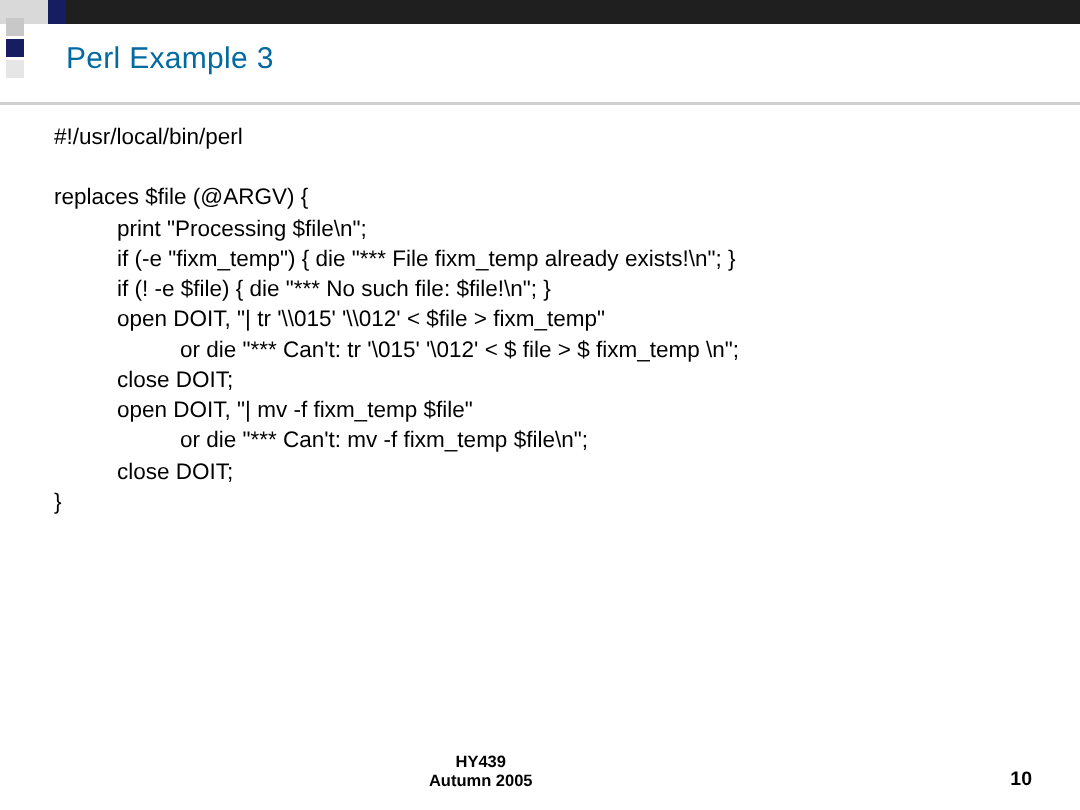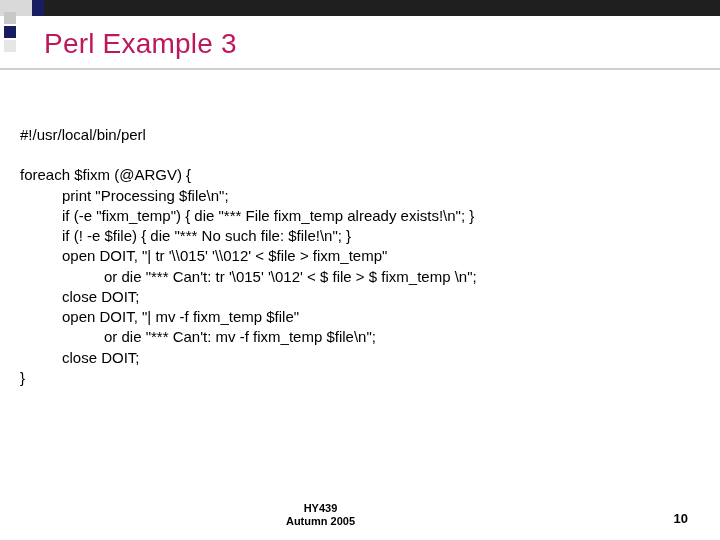--- a/index.html
+++ b/index.html
@@ -26,40 +26,39 @@
     display: flex; flex-direction: column;
   }
   .sq { width: 12px; height: 12px; }
   .sq-ga { background: #c8c8c8; margin-bottom: 2px; }
   .sq-nv { background: #161d61; margin-bottom: 2px; }
   .sq-lg { background: #e6e6e6; margin-bottom: 2px; }
 
   .title-block {
     position: absolute;
     top: 28px; left: 44px;
-    font-size: 28px;
+    font-size: 20px;
     font-family: Arial, Helvetica, sans-serif;
-    color: #be185d;
+    color: #0369a1;
     letter-spacing: 0.2px;
   }
   .underline {
     position: absolute;
     top: 68px; left: 0;
     width: 720px; height: 2px;
     background: #d0d0d0;
   }
   .content {
     position: absolute;
-    top: 82px; left: 20px;
+    top: 82px; left: 36px;
     width: 660px;
     font-family: Verdana, Tahoma, sans-serif;
     font-size: 15px;
     line-height: 1.35;
     color: #000;
-    margin-top: 43px;
   }
   .content .blk { margin-bottom: 20px; }
   .content .line { white-space: pre; }
   .indent1 { padding-left: 42px; }
   .indent2 { padding-left: 84px; }
 
   .footer {
     position: absolute;
     bottom: 12px; left: 0;
     width: 641px;
@@ -97,21 +96,21 @@
 </div>
 
 <div class="title-block">Perl Example 3</div>
 <div class="underline"></div>
 
 <div class="content">
   <div class="blk">
     <div class="line">#!/usr/local/bin/perl</div>
   </div>
   <div>
-    <div class="line">foreach $fixm (@ARGV) {</div>
+    <div class="line">replaces $file (@ARGV) {</div>
     <div class="line indent1">print "Processing $file\n";</div>
     <div class="line indent1">if (-e "fixm_temp") { die "*** File fixm_temp already exists!\n"; }</div>
     <div class="line indent1">if (! -e $file) { die "*** No such file: $file!\n"; }</div>
     <div class="line indent1">open DOIT, "| tr '\\015' '\\012' &lt; $file &gt; fixm_temp"</div>
     <div class="line indent2">or die "*** Can't: tr '\015' '\012' &lt; $ file &gt; $ fixm_temp \n";</div>
     <div class="line indent1">close DOIT;</div>
     <div class="line indent1">open DOIT, "| mv -f fixm_temp $file"</div>
     <div class="line indent2">or die "*** Can't: mv -f fixm_temp $file\n";</div>
     <div class="line indent1">close DOIT;</div>
     <div class="line">}</div>

